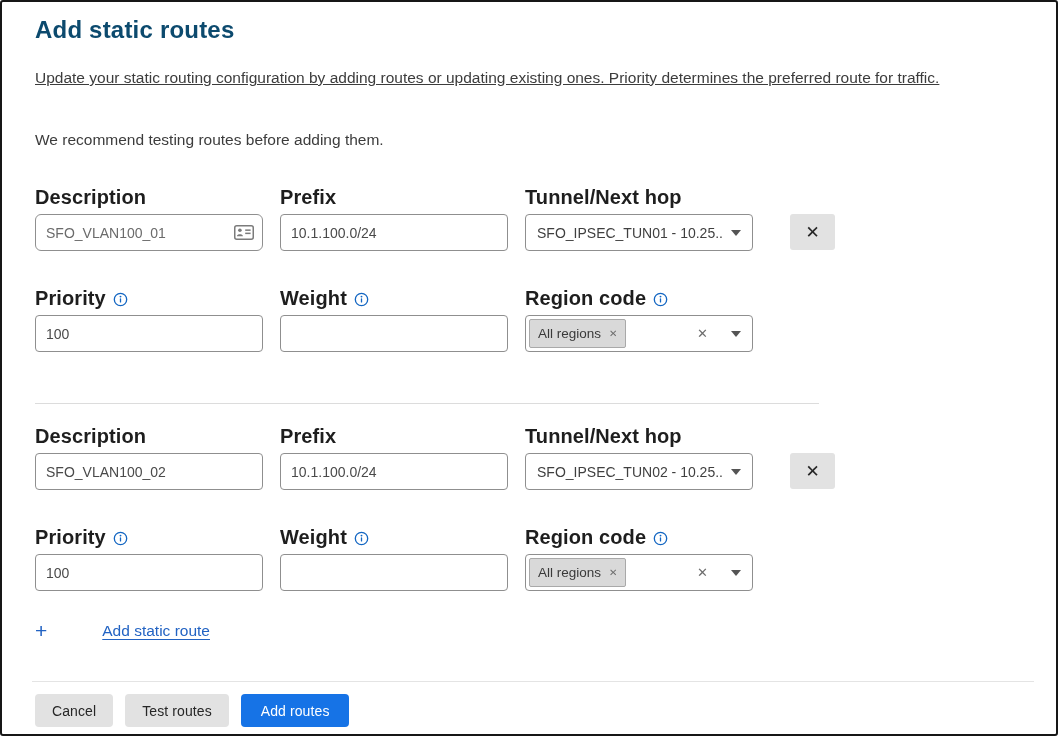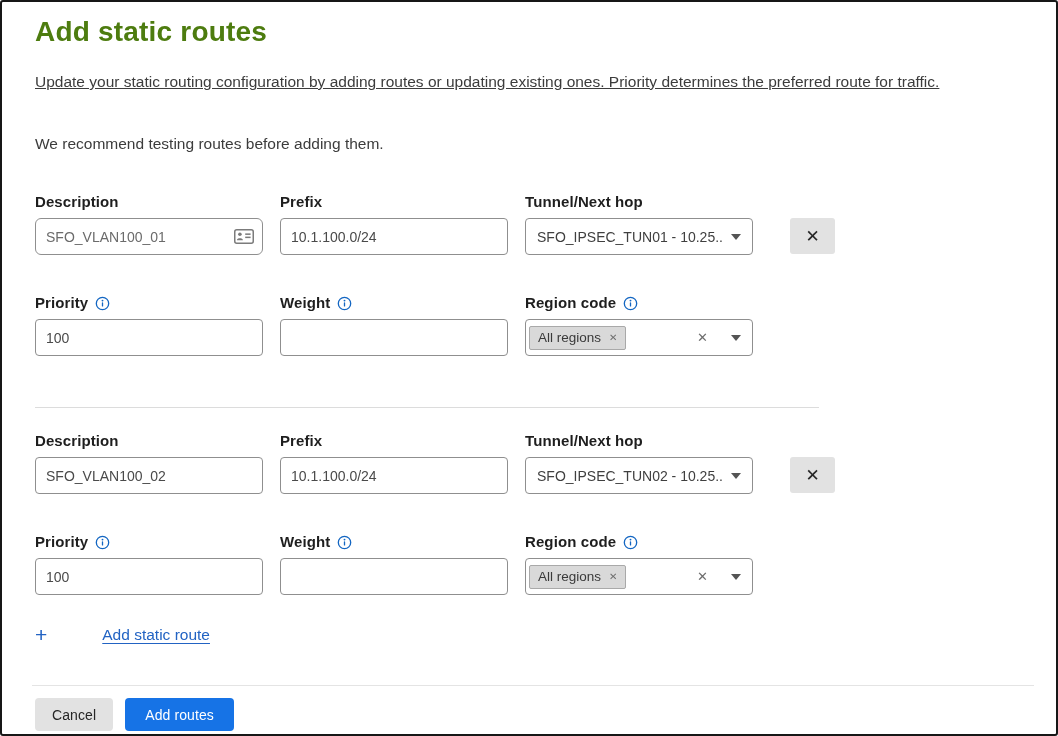--- a/index.html
+++ b/index.html
@@ -13,42 +13,42 @@
     border: 2px solid #171717;
     border-radius: 3px;
     background: #fff;
     overflow: hidden;
     position: relative;
   }
   .content { padding: 14px 30px 0 33px; }
 
   h1.title {
     margin: 0;
-    font-size: 28px;
+    font-size: 24px;
     font-weight: 700;
-    color: #4d7c0f;
+    color: #0c4a6e;
     letter-spacing: 0.2px;
   }
   p.desc {
     margin: 0;
     font-size: 15.5px;
     line-height: 21px;
     color: #3c3c3c;
   }
   p.desc.first { margin-top: 23px; text-decoration: underline; }
   p.desc.second { margin-top: 41px; }
 
   .route { margin: 0; }
   .route.first { margin-top: 38px; }
   .frow { display: flex; align-items: flex-start; }
   .frow.second { margin-top: 38px; }
   .field { width: 228px; margin-right: 17px; }
   .field-label {
     display: flex; align-items: center; gap: 7px;
-    font-size: 15px; font-weight: 700;
+    font-size: 20px; font-weight: 700;
     color: #1e1e1e;
     height: 19px;
     margin-bottom: 7px;
     letter-spacing: 0.1px;
   }
   .info-icon { display: inline-flex; margin-top: 1px; }
 
   .text-input {
     width: 100%; height: 37px;
     border: 1px solid #8f8f8f;
@@ -91,21 +91,21 @@
     width: 100%; height: 37px;
     border: 1px solid #8f8f8f;
     border-radius: 4px;
     background: #fff;
     display: flex; align-items: center;
     padding: 0 11px 0 3px;
     cursor: pointer;
   }
   .chip {
     display: inline-flex; align-items: center; gap: 8px;
-    height: 24px;
+    height: 29px;
     background: #d9d9d9;
     border: 1px solid #a9a9a9;
     border-radius: 2px;
     padding: 0 8px;
     font-size: 13.5px;
     color: #3a3a3a;
     white-space: nowrap;
   }
   .chip-x { font-size: 10px; color: #6e6e6e; cursor: pointer; }
   .mselect .spacer { flex: 1; }
@@ -345,15 +345,16 @@
       <span class="plus">+</span>
       <span class="link-text">Add static route</span>
     </div>
 
   </div>
 
   <hr class="footer-divider">
 
   <div class="footer">
     <button class="btn gray">Cancel</button>
+    <button class="btn gray">Test routes</button>
     <button class="btn primary">Add routes</button>
   </div>
 </div>
 
 </body></html>

